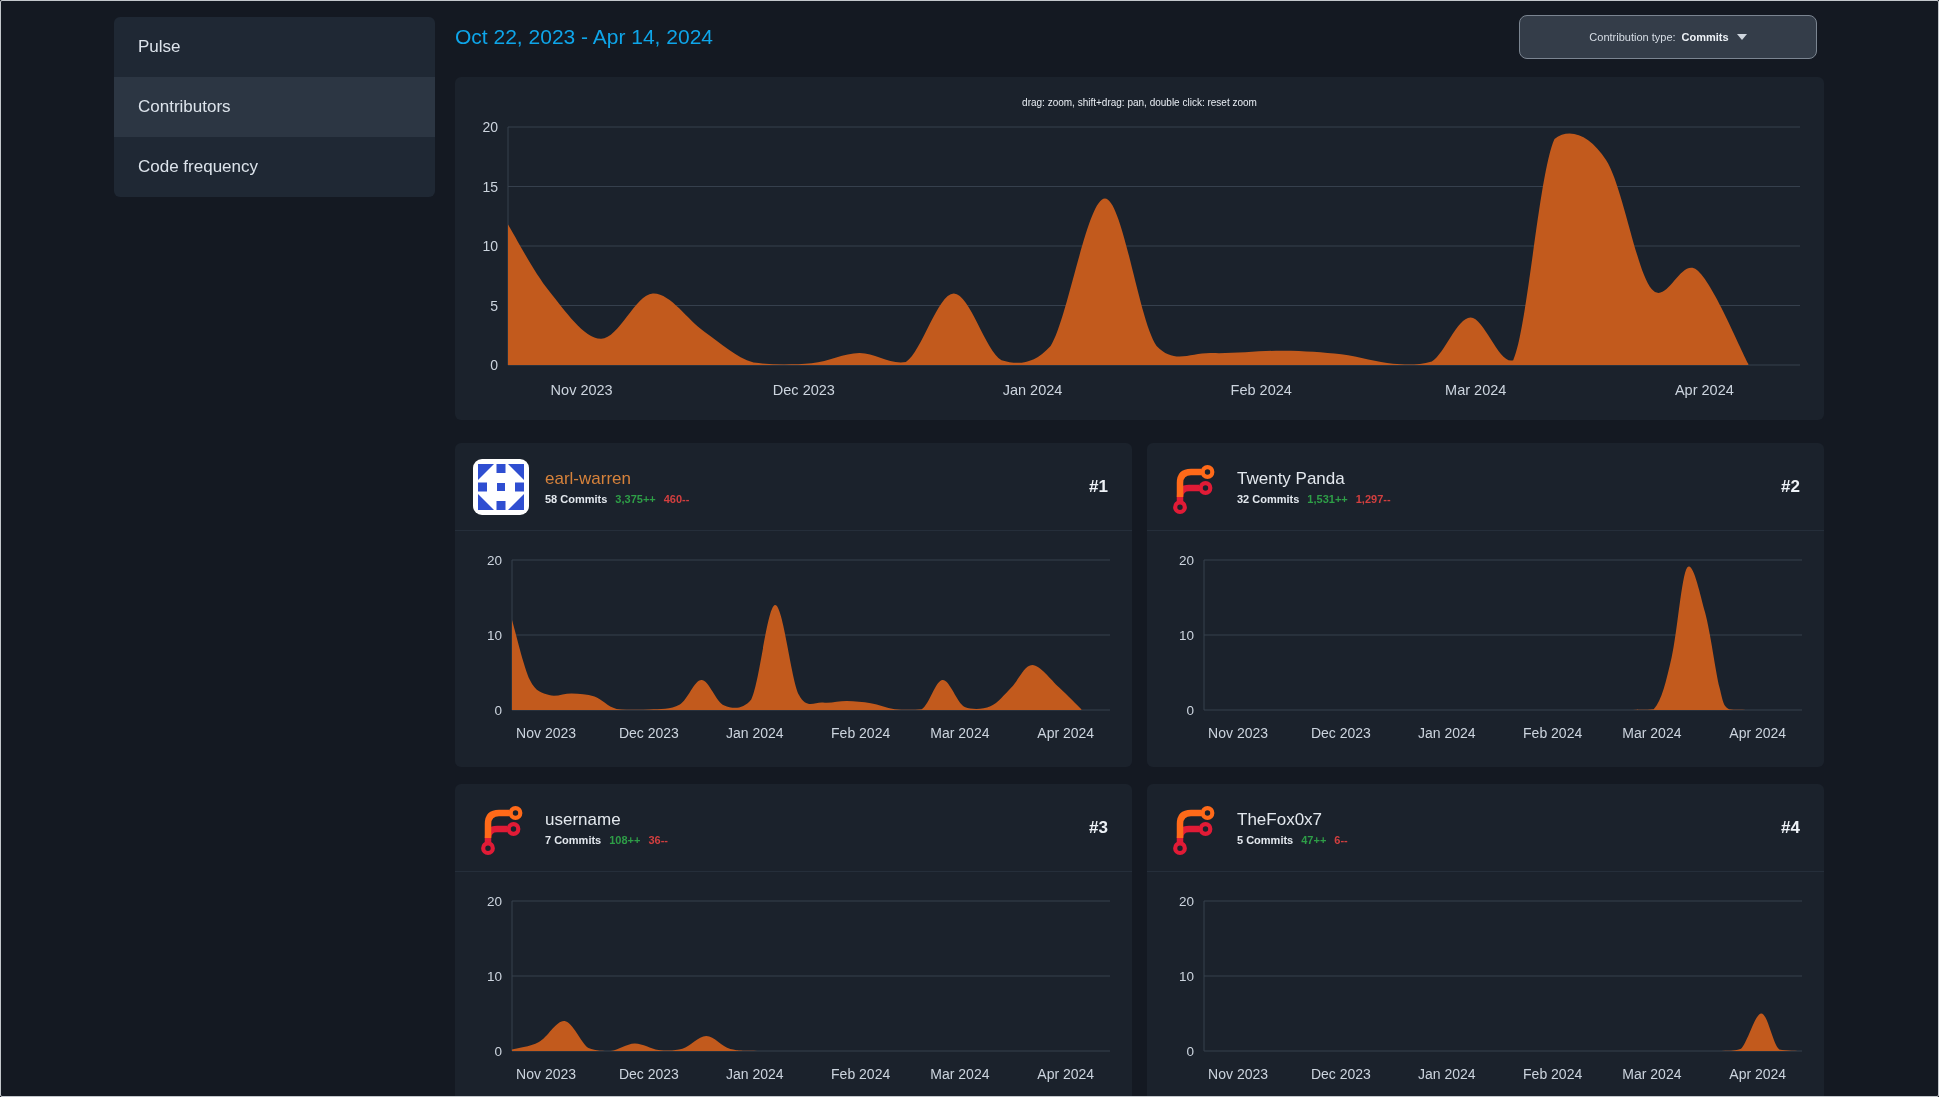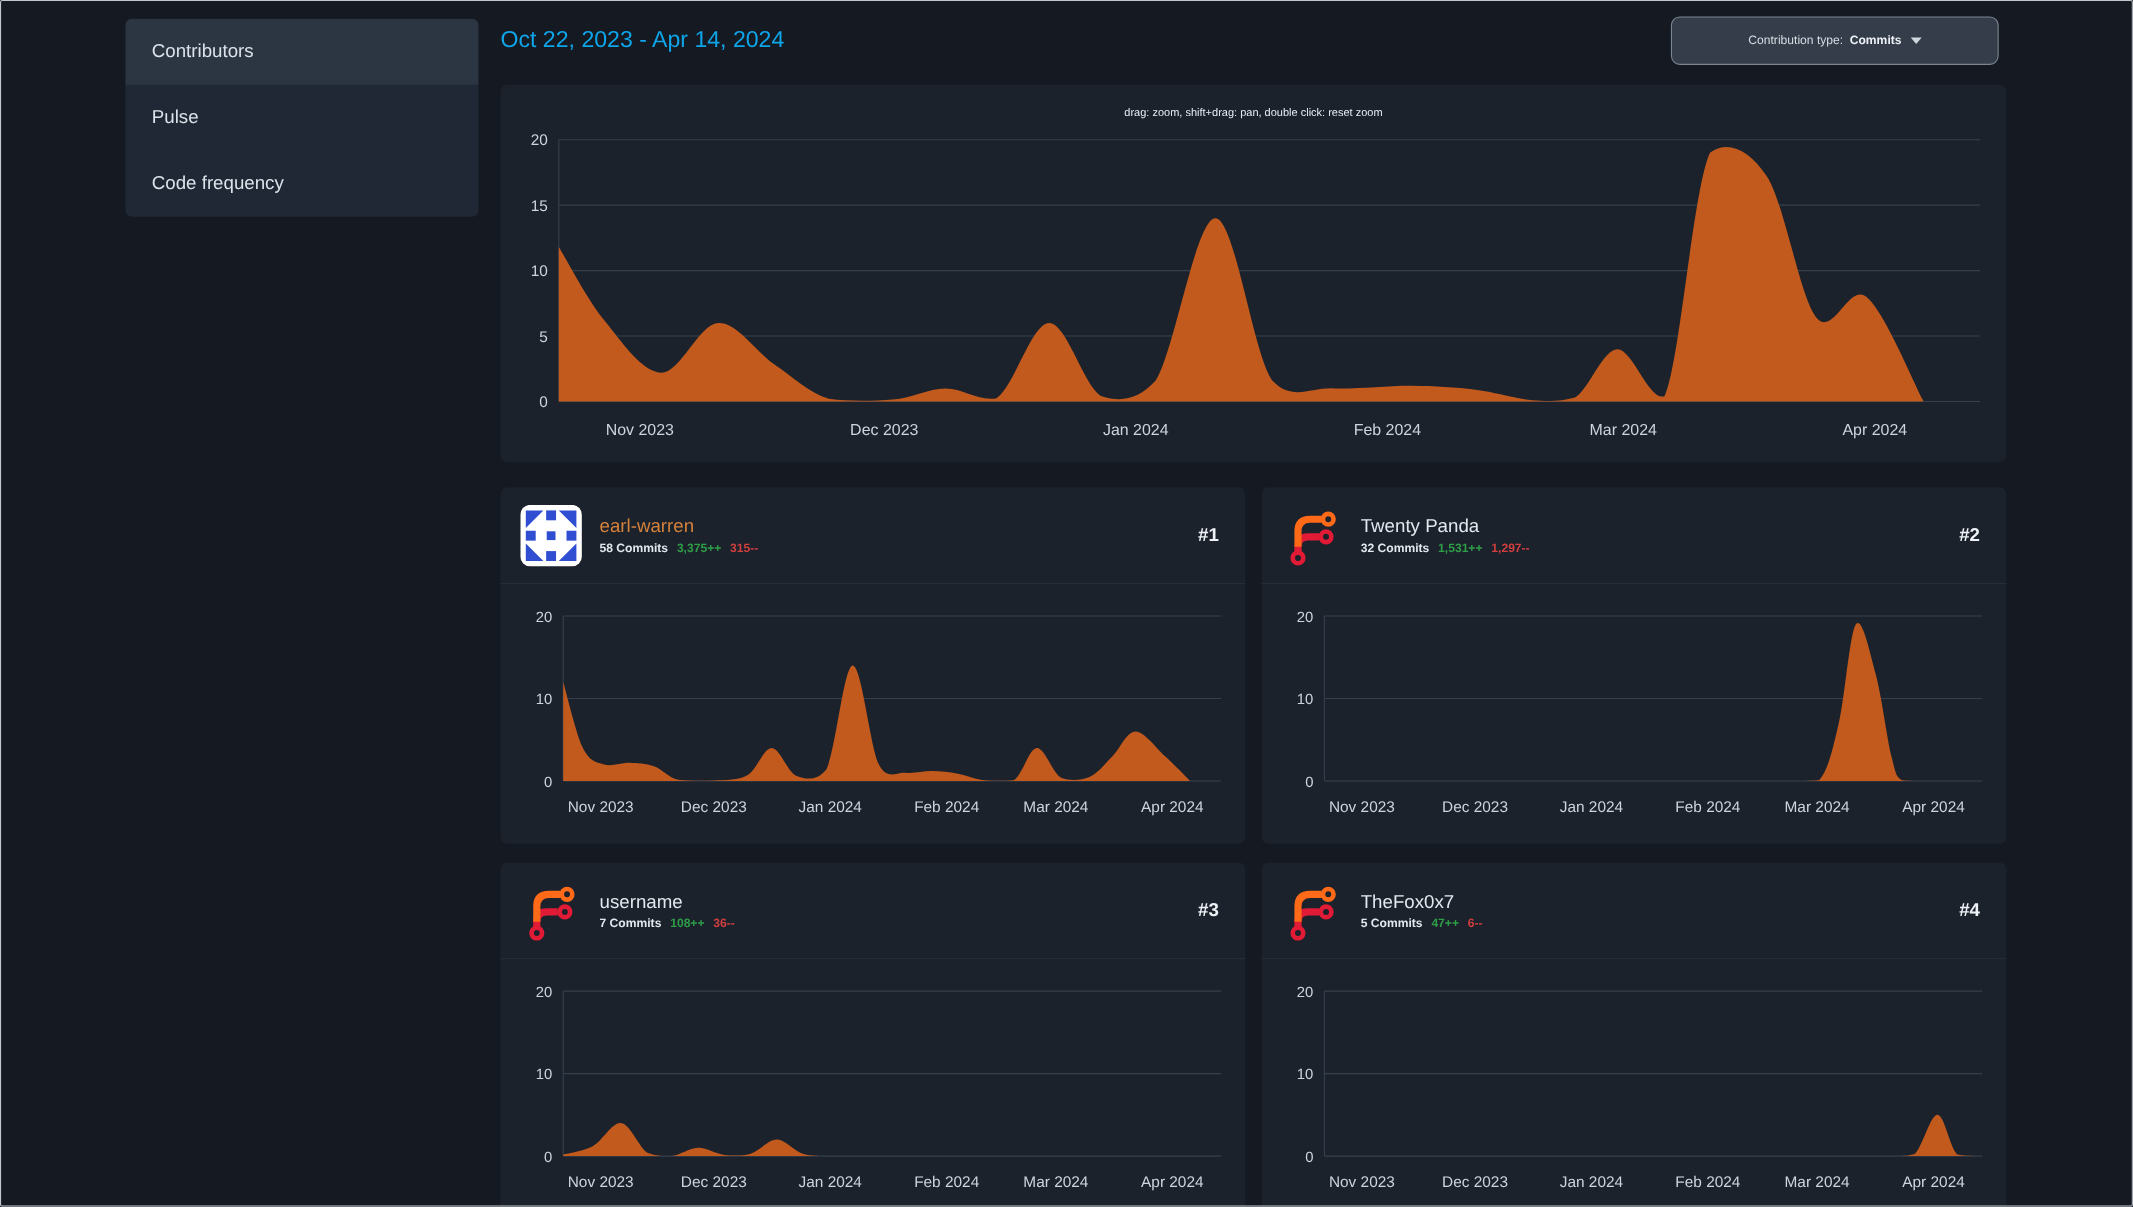--- a/index.html
+++ b/index.html
@@ -61,26 +61,26 @@
   .mini { position:absolute; left:0; top:88px; width:677px; height:236px; }
 
   svg text { font-family:"Liberation Sans", sans-serif; fill:#ccd4de; }
 </style>
 </head>
 <body>
 
 <div class="page">
 
   <nav class="sidebar" id="sidebar">
+  <div class="side-item">
+    <span class="side-label">Pulse</span>
+  </div>
+
   <div class="side-item active">
     <span class="side-label">Contributors</span>
-  </div>
-
-  <div class="side-item">
-    <span class="side-label">Pulse</span>
   </div>
 
   <div class="side-item">
     <span class="side-label">Code frequency</span>
   </div>
 
 </nav>
 
   <main class="main">
     <div class="page-header">
@@ -128,21 +128,21 @@
                 <rect x="23.5" y="42" width="9" height="9" fill="#2f4ed1"></rect>
       <rect x="5" y="23.5" width="9" height="9" fill="#2f4ed1"></rect>
                 <rect x="42" y="23.5" width="9" height="9" fill="#2f4ed1"></rect>
       <rect x="24" y="24" width="8" height="8" fill="#2f4ed1"></rect>
               </svg></span>
       <div class="who">
         <div class="name link">earl-warren</div>
         <div class="stats">
           <span class="commits">58 Commits</span>
           <span class="adds">3,375++</span>
-          <span class="dels">315--</span>
+          <span class="dels">460--</span>
         </div>
       </div>
       <div class="rank">#1</div>
     </header>
     <div class="chart-host mini">
             <svg width="677" height="236" viewBox="0 0 677 236">
               <line x1="57" y1="179" x2="655" y2="179" stroke="#36404d" stroke-width="1"></line>
               <text x="47" y="184" text-anchor="end" font-size="13.5" fill="#ccd4de">0</text>
               <line x1="57" y1="104" x2="655" y2="104" stroke="#36404d" stroke-width="1"></line>
               <text x="47" y="109" text-anchor="end" font-size="13.5" fill="#ccd4de">10</text>

